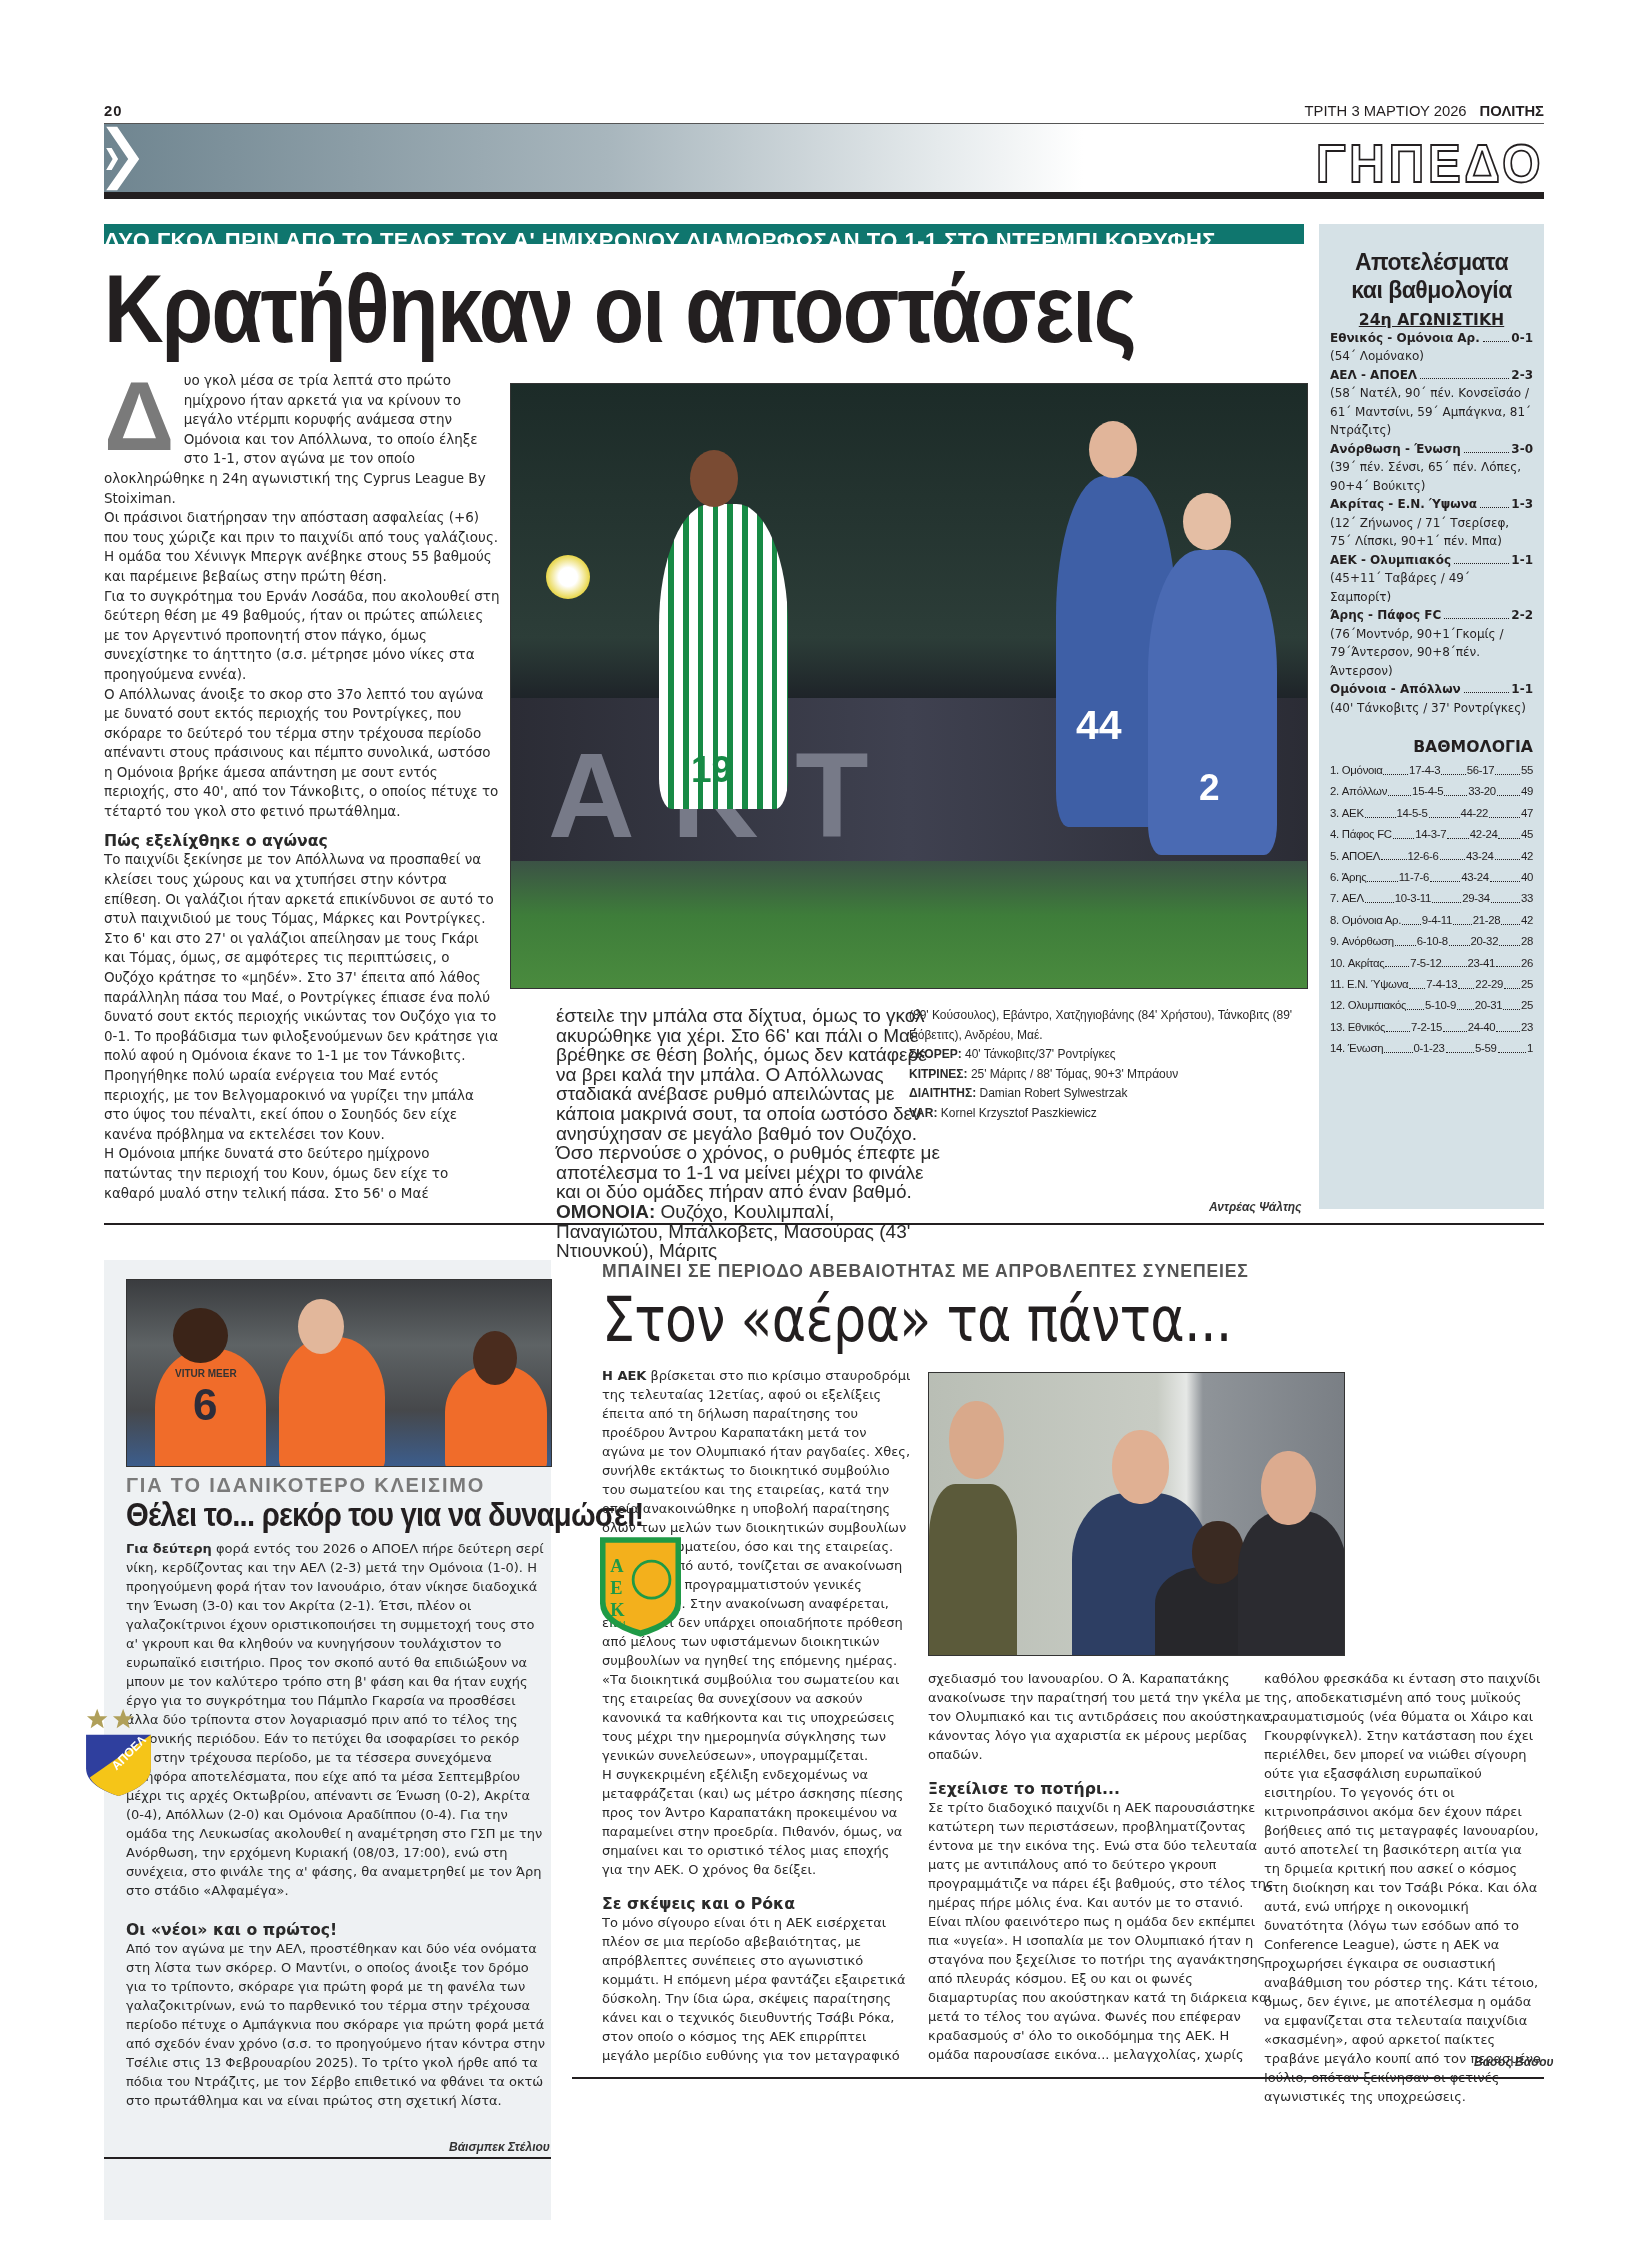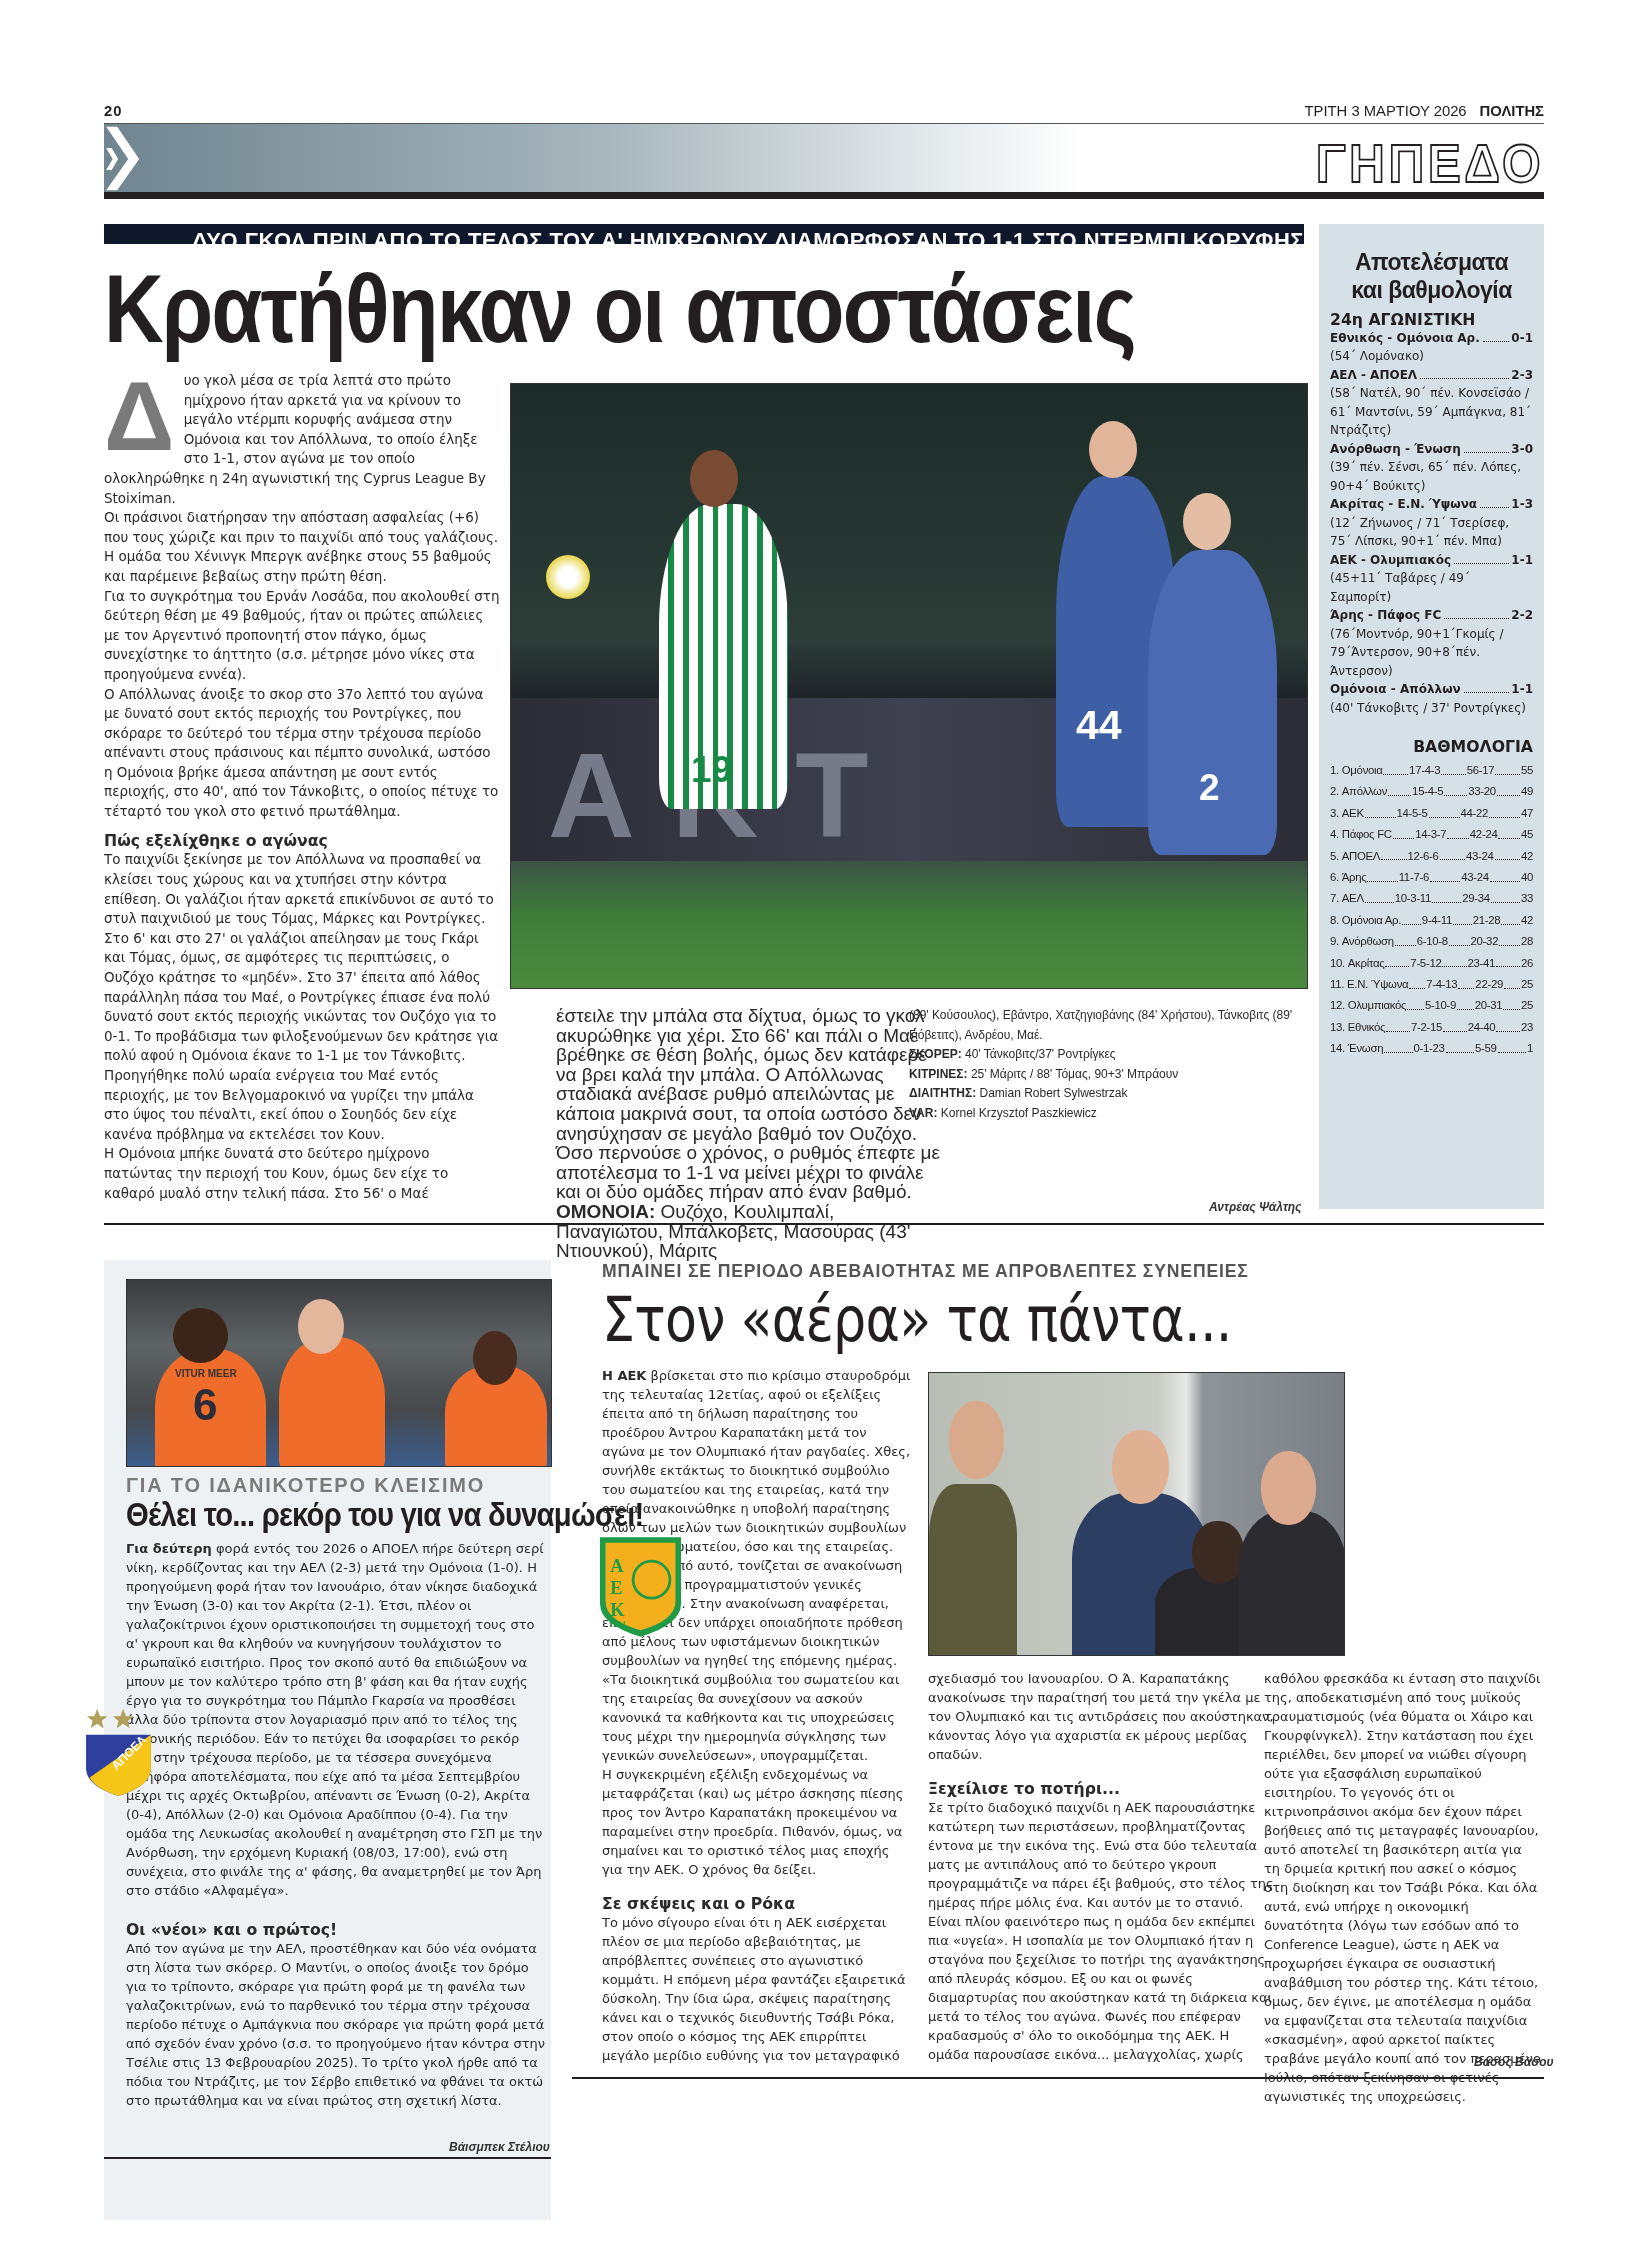--- a/index.html
+++ b/index.html
@@ -10,22 +10,22 @@
   .dateline { position: absolute; right: 104px; top: 103px; font: 14.8px "Liberation Sans", sans-serif; }
   .dateline b { margin-left: 13px; font-weight: bold; }
 
   .banner { position: absolute; left: 104px; top: 123px; width: 1440px; height: 72px; border-top: 1.8px solid #555;
             background: linear-gradient(to right, #6f8590 0%, #a8b6bd 35%, #e5eaec 58%, #ffffff 68%, #ffffff 100%); }
   .banner-bottom { position: absolute; left: 104px; top: 192px; width: 1440px; height: 7.4px; background: #231f20; }
   .chev { position: absolute; left: 104px; top: 125px; width: 42px; height: 67px; }
   .section-name { position: absolute; right: 104px; top: 132px; font: bold 54px "Liberation Sans", sans-serif; color: #fff;
                   -webkit-text-stroke: 1.8px #231f20; letter-spacing: 3.7px; transform: scaleX(0.92); transform-origin: right; }
 
-  .kicker-bar { position: absolute; left: 104px; top: 224px; width: 1200px; height: 20px; background: #0f172a; color: #fff;
-                font: bold 22px "Liberation Sans", sans-serif; text-align: right; line-height: 33px; letter-spacing: 0.5px; }
+  .kicker-bar { position: absolute; left: 104px; top: 224px; width: 1200px; height: 20px; background: #0f766e; color: #fff;
+                font: bold 22px "Liberation Sans", sans-serif; text-align: left; line-height: 33px; letter-spacing: 0.5px; }
   .headline { position: absolute; left: 104px; top: 261px; width: 1200px; font: bold 96px/1 "Liberation Sans", sans-serif;
               letter-spacing: -1.8px; transform: scaleX(0.86); transform-origin: left; white-space: nowrap; }
 
   .col { position: absolute; font-size: 13.5px; line-height: 19.6px; color: #2a2a2a; text-align: left; }
   .col p { margin: 0; }
   .col h4 { font-size: 15.7px; font-weight: bold; margin-top: 9.2px; }
   .dropcap { float: left; font: bold 98px/0.85 "Liberation Sans", sans-serif; color: #7a7a7a; margin: 3.7px 9.2px 0 0; }
 
   .main-photo { position: absolute; left: 510px; top: 383px; width: 798px; height: 606px; border: 0.9px solid #333; overflow: hidden;
                 background: linear-gradient(180deg, #1c2b28 0%, #2c3d38 42%, #1a1c24 55%, #3a3f4a 75%, #3e7d3a 88%, #4a8b3e 100%); }
@@ -36,21 +36,21 @@
   .p-blue1 { left: 545px; top: 92px; width: 120px; height: 351px; background: #3e5fa6; }
   .p-blue2 { left: 637px; top: 166px; width: 129px; height: 305px; background: #4a6ab3; }
   .p-head { position: absolute; width: 48px; height: 57px; border-radius: 50%; }
   .p-ball { position: absolute; left: 35px; top: 171px; width: 44px; height: 44px; border-radius: 50%; background: radial-gradient(#fff 30%, #e8d64a 70%); }
   .caption-credit { position: absolute; font: bold italic 12px "Liberation Sans", sans-serif; color: #333; }
 
   .lineups b { font-weight: bold; }
 
   .sidebar { position: absolute; left: 1319px; top: 224px; width: 225px; height: 985px; background: #d5e1e6; padding: 25px 11px; }
   .sb-title { font: bold 23px/1.2 "Liberation Sans", sans-serif; text-align: center; letter-spacing: -0.5px; }
-  .sb-round { font: bold 15.7px "DejaVu Sans", sans-serif; margin-top: 5.5px; }
+  .sb-round { font: bold 15.7px "DejaVu Sans", sans-serif; text-align: center; margin-top: 5.5px; text-decoration: underline; }
   .sb-match { font-size: 12px; line-height: 18.5px; }
   .sb-match .m { font-weight: bold; display: flex; }
   .sb-match .m .dots { flex: 1; border-bottom: 1.8px dotted #231f20; margin: 0 2.8px 5.5px; }
   .sb-match .s { font-size: 12px; }
   .sb-std-title { font: bold 15.7px "DejaVu Sans", sans-serif; text-align: right; margin-top: 20px; margin-bottom: 3.7px; }
   .std-row { display: flex; font: 11.4px/21.4px "Liberation Sans", sans-serif; letter-spacing: -0.3px; }
   .std-row .t { flex: 0 0 auto; }
   .std-row .d { flex: 1; border-bottom: 1.4px dotted #231f20; margin: 0 0.9px 6.5px; }
 
   .rule { position: absolute; height: 1.8px; background: #231f20; }

